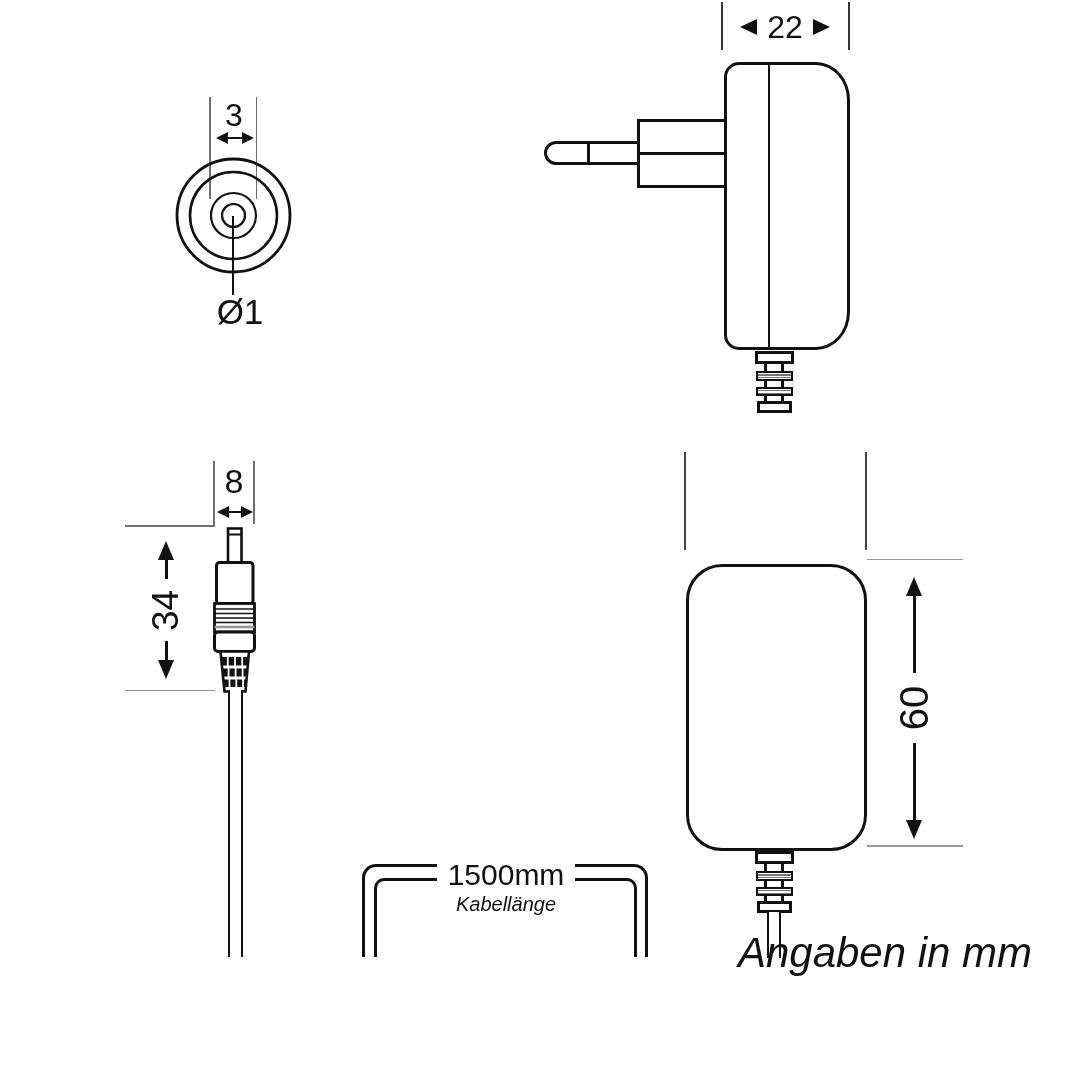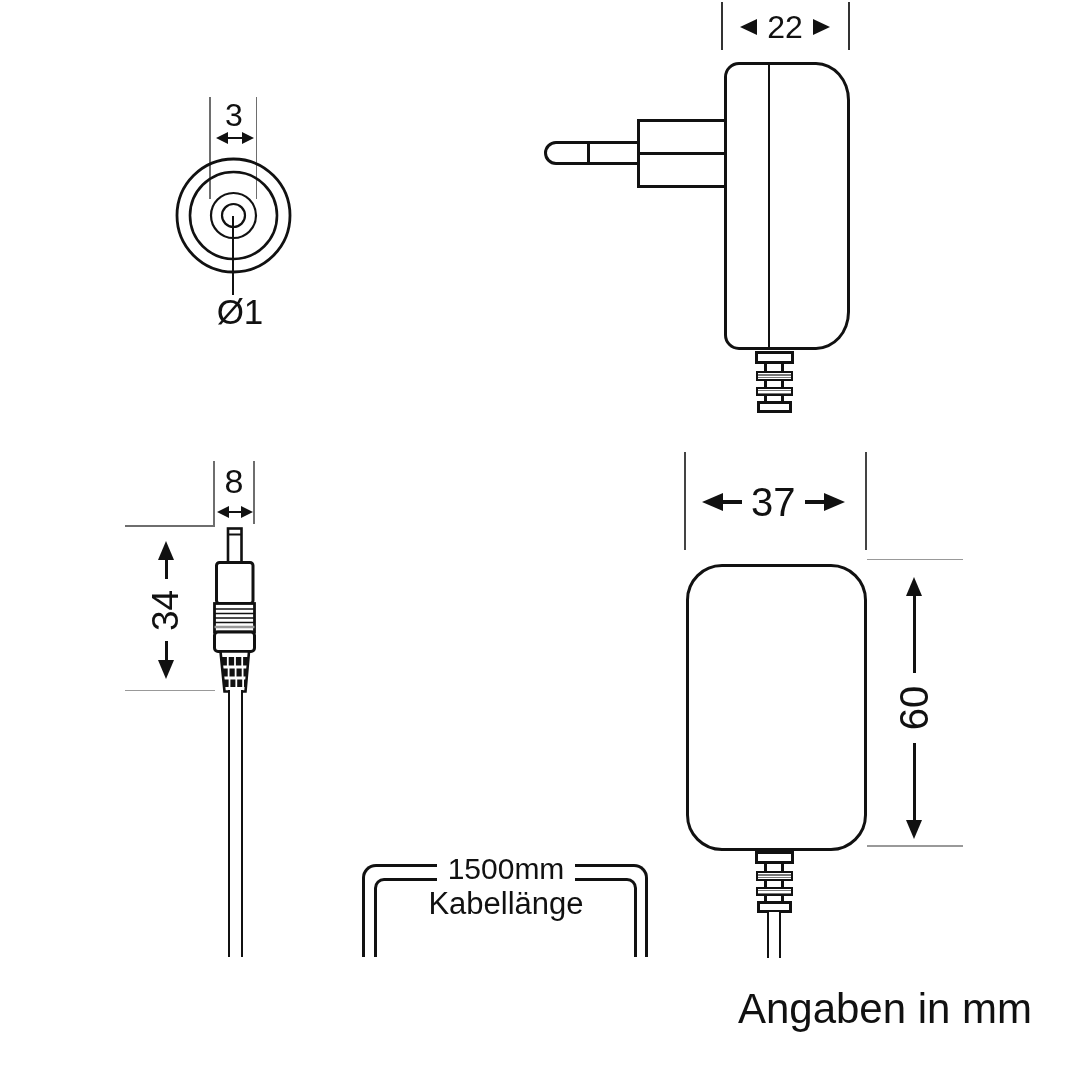--- a/index.html
+++ b/index.html
@@ -153,32 +153,25 @@
       <rect x="32.2" y="154.5" width="5" height="7.5"></rect>
         <rect x="39" y="154.5" width="2.6" height="7.5"></rect>
     </g>
   </svg>
   <div class="cable" style="left:227.5px;top:690px;width:15px;height:267px;"></div>
 
   <div class="bracket" style="left:362px;top:864px;width:286px;height:93px;border-radius:14px 14px 0 0;"></div>
   <div class="bracket" style="left:374px;top:877.5px;width:263px;height:79.5px;border-width:3px;border-radius:10px 10px 0 0;"></div>
   <div class="bracket-label" style="left:437px;top:850px;width:138px;height:74px;">
     <span style="font-size:30px;">1500mm</span>
-    <span style="font-size:31px;">Kabellänge</span>
+    <span style="font-size:20px;font-style:italic;">Kabellänge</span>
   </div>
 
   <div class="ext dark" style="left:684px;top:452px;width:2px;height:98px;background:#444;"></div>
   <div class="ext dark" style="left:864.5px;top:452px;width:2px;height:98px;background:#444;"></div>
-  <div class="dim-out" style="left:702px;top:482px;width:145px;font-size:40px;">
-    <i class="head-l"></i>
-    <i class="seg"></i>
-    <span>37</span>
-    <i class="seg"></i>
-    <i class="head-r"></i>
-  </div>
 
   <div class="outline" style="left:685.5px;top:563.5px;width:181px;height:287px;border-width:3.4px;border-radius:36px;"></div>
 
   <div class="ext light" style="left:867px;top:558.5px;width:96px;height:1.6px;"></div>
   <div class="ext light" style="left:867px;top:845px;width:96px;height:1.6px;"></div>
   <div class="vdim" style="left:897px;top:577px;width:34px;height:262px;">
     <i class="tri-u"></i>
     <i class="vseg"></i>
     <div class="rot-box" style="height:70px;">
       <span class="rot" style="font-size:40px;">60</span>
@@ -191,15 +184,15 @@
     <i class="sr-a"></i>
     <i class="sr-n1"></i>
     <i class="sr-b"></i>
     <i class="sr-n2"></i>
     <i class="sr-b"></i>
     <i class="sr-n3"></i>
     <i class="sr-c"></i>
   </div>
   <div class="cable" style="left:766.8px;top:912px;width:14.6px;height:46px;"></div>
 
-  <div class="lbl" style="left:725px;top:988px;width:320px;font-size:42px;">Angaben in mm</div>
+  <div class="lbl" style="left:725px;top:932px;width:320px;font-size:42px;font-style:italic;">Angaben in mm</div>
 
 </div>
 
 </body></html>

